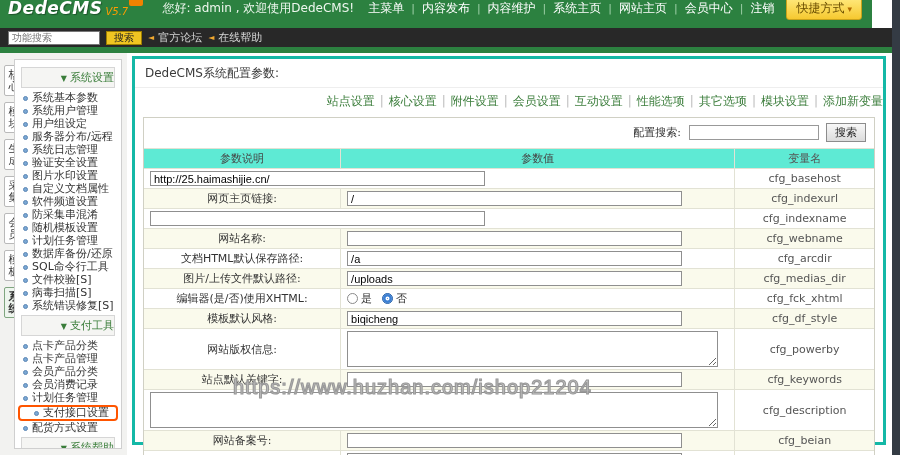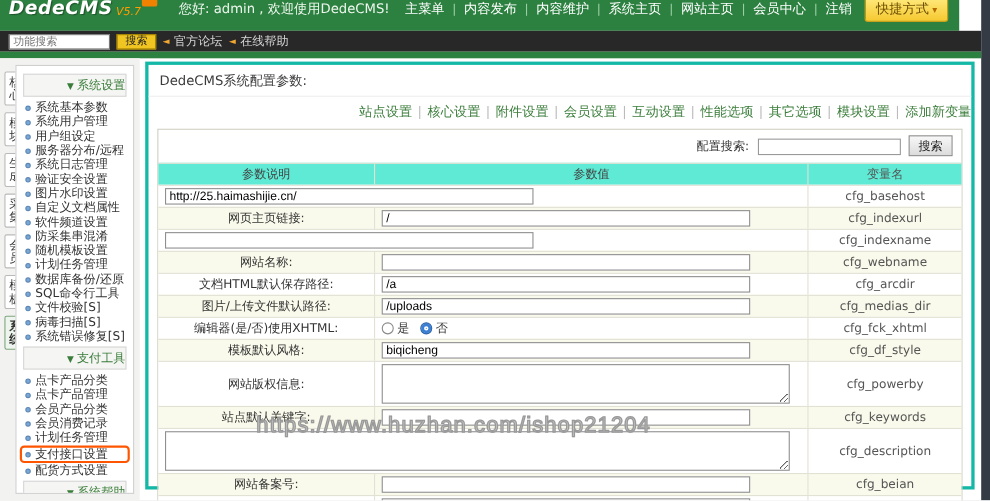--- a/index.html
+++ b/index.html
@@ -51,21 +51,21 @@
           border-radius:2px; text-align:center; font-size:11px; line-height:12px; color:#333; cursor:pointer;
           word-break:break-all; }
   .vtab.active { border-color:#7fa57f; background:#eef5ee; font-weight:bold; }
   .panel { flex:1; background:#fff; border:1px solid #cfcfcf; margin:6px 5px 6px 0; padding:4px 3px; overflow:hidden; }
   .sec-head { border:1px solid #d6d6d6; background:#f5f5f3; color:#3a7d3a; text-align:right;
               padding:2px 0; margin:3px 3px 4px; font-size:11px; cursor:pointer; }
   .sec-head .arrow { color:#3a7d3a; font-size:8px; margin-right:3px; }
   .mitem { display:flex; align-items:center; gap:4px; padding:0 1px 0 5px; height:12px; margin:1px 0;
            font-size:11px; line-height:12px; color:#333; cursor:pointer; white-space:nowrap; }
   .bullet { width:5px; height:5px; border-radius:50%; background:#7aa7d4; border:1px solid #5c87b5; flex:none; }
-  .mitem.hl { border:2px solid #ff5500; border-radius:4px; height:16px; margin:0; padding-left:3px; }
+  .mitem.hl { border:2px solid #ff5500; border-radius:4px; height:16px; margin:0; padding-left:14px; }
 
   
   .outer { position:absolute; left:132px; top:56px; width:754px; height:389px; background:#fff;
            border:3px solid #14b8a6; }
   .main-title { padding:6px 10px 5px; font-size:12px; color:#3a3a3a; border-bottom:1px solid #eee; }
   .config-tabs { text-align:right; padding:5px 0 7px; font-size:12px; }
   .ctab { color:#3c7e3c; text-decoration:none; cursor:pointer; }
   .sep2 { color:#bbb; margin:0 5px; }
 
   .formbox { margin:0 8px; border:1px solid #d0d0c4; }

